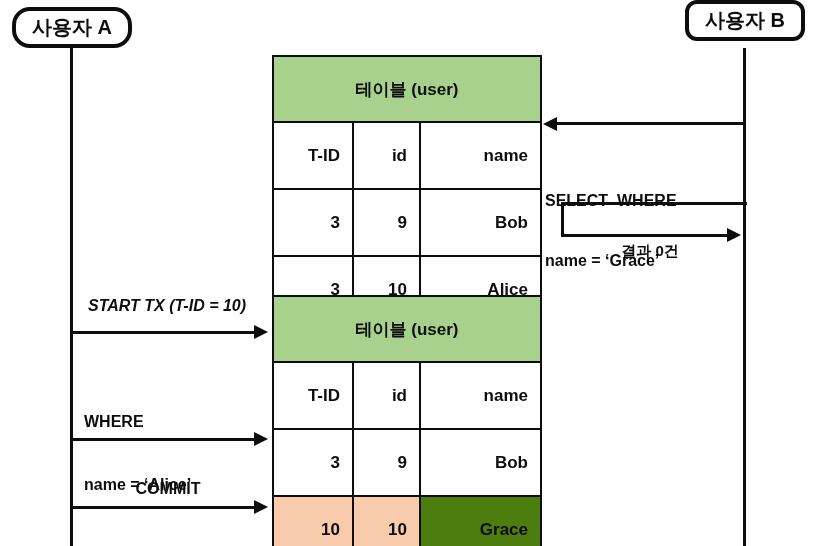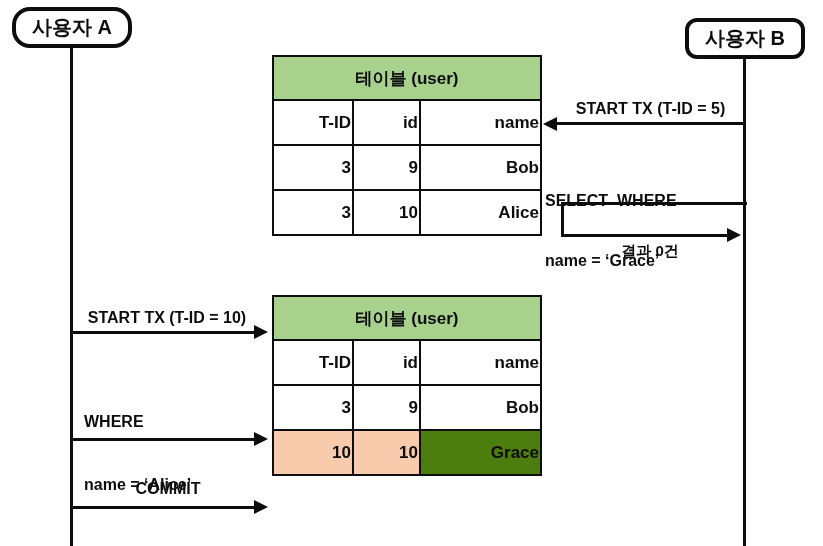--- a/index.html
+++ b/index.html
@@ -8,29 +8,29 @@
     font-family:"Liberation Sans","DejaVu Sans",sans-serif;
     font-weight:bold; color:#0d0d0d; overflow:hidden;
   }
   .actor {
     position:absolute; width:112px; height:33px;
     border:4px solid #0d0d0d; border-radius:12px; background:#ffffff;
     display:flex; align-items:center; justify-content:center;
     font-size:20px; z-index:3;
   }
   .actor-a { left:12px; top:7px;border-radius:18px; }
-  .actor-b { left:685px; top:18px; }
+  .actor-b { left:685px; top:0; }
   .lifeline { position:absolute; width:3px; background:#0d0d0d; top:48px; height:498px; z-index:1; }
   .lifeline-a { left:70px; }
   .lifeline-b { left:743px; }
 
   .dtable { position:absolute; border-collapse:collapse; background:#ffffff; z-index:2; }
   .dtable td {
     border:2px solid #0d0d0d; text-align:center; vertical-align:middle;
-    font-size:17px; font-weight:bold; padding:1px;
+    font-size:17px; font-weight:bold; padding:12px;
   }
   .dtable .title-row td { height:40px; }
   .dtable .data-row td { height:41px;text-align:right; }
   .table-1 { left:272px; top:55px; }
   .table-2 { left:272px; top:295px; }
 
   .msg-line { position:absolute; height:3px; background:#0d0d0d; z-index:2; }
   .arrow-right {
     position:absolute; width:0; height:0; z-index:2;
     border-top:7px solid transparent; border-bottom:7px solid transparent;
@@ -114,35 +114,34 @@
       <td>Bob</td>
     </tr>
     <tr class="data-row">
       <td style="background-color: rgb(248, 203, 173);">10</td>
       <td style="background-color: rgb(248, 203, 173);">10</td>
       <td style="background-color: #4d7c0f;">Grace</td>
     </tr>
   </tbody>
     </table>
 
-  <div class="msg-label center" style="left:557px; top:99px; width:187px;">START TX (T-ID = 5)</div>
   <div class="msg-line" style="left:557px; top:122px; width:187px;"></div>
   <div class="arrow-left" style="left:543px; top:117px;"></div>
 
   <div class="msg-label" style="left:545px; top:151px;">
     <div>SELECT  WHERE</div>
     <div>name = ‘Grace’</div>
   </div>
 
   <div class="loop-box"></div>
   <div class="msg-line" style="left:561px; top:234px; width:166px;"></div>
   <div class="arrow-right" style="left:727px; top:228px;"></div>
   <div class="result-label">결과 0건</div>
 
-  <div class="msg-label center" style="left:72px; top:308px; width:190px;">START TX (T-ID = 10)</div>
+  <div class="msg-label center" style="left:72px; top:296px; width:190px;font-style:italic;">START TX (T-ID = 10)</div>
   <div class="msg-line" style="left:72px; top:331px; width:182px;"></div>
   <div class="arrow-right" style="left:254px; top:325px;"></div>
 
   <div class="update-label">
     <div>WHERE</div>
     <div>name = ‘Alice’</div>
   </div>
   <div class="msg-line" style="left:72px; top:438px; width:182px;"></div>
   <div class="arrow-right" style="left:254px; top:432px;"></div>
 

